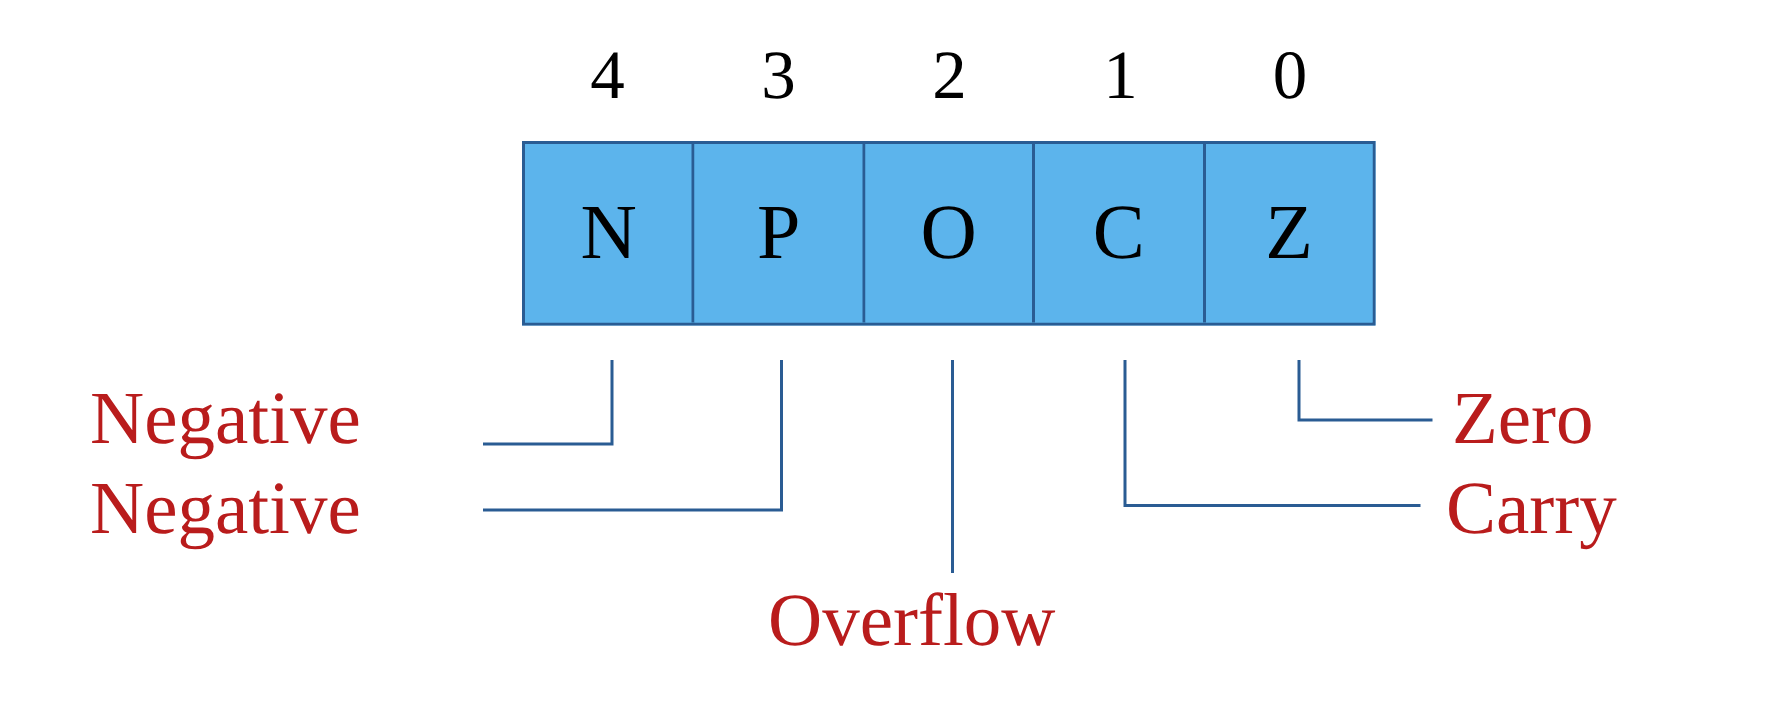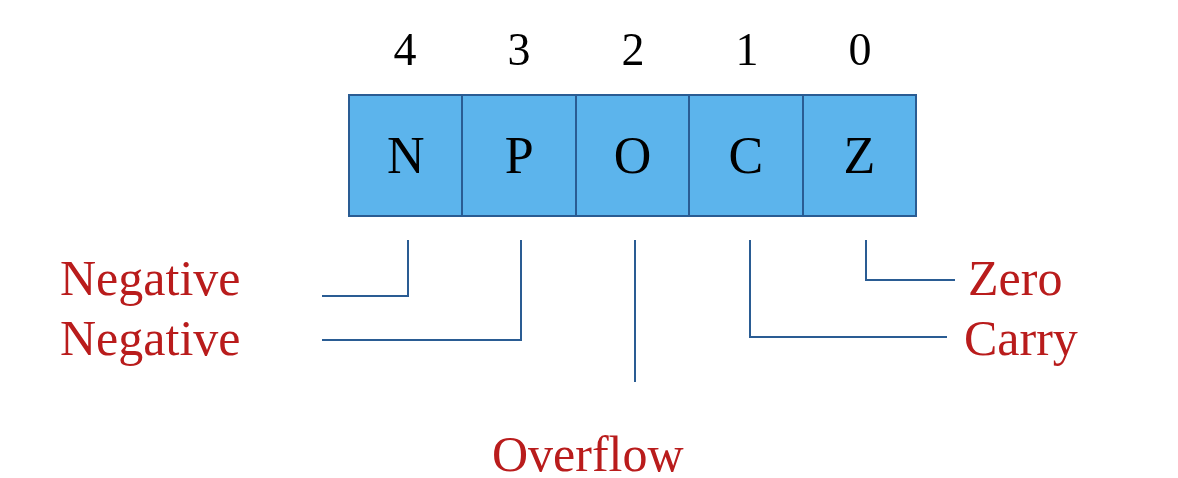--- a/index.html
+++ b/index.html
@@ -72,21 +72,21 @@
     font-size: 50px;
     line-height: 50px;
     color: #b91c1c;
     white-space: nowrap;
     font-family: "Liberation Serif", "DejaVu Serif", serif;
   }
   #label-negative { left: 60px;  top: 253px; }
   #label-positive { left: 60px;  top: 313px; }
   #label-zero     { left: 968px; top: 253px; }
   #label-carry    { left: 964px; top: 313px; }
-  #label-overflow { left: 492px; top: 388px; margin-top: 41px; }
+  #label-overflow { left: 512px; top: 388px; }
 </style>
 </head>
 <body>
 
 <div id="canvas">
 
   <div>
     <div class="bit-index" style="left:348px;">4</div>
     <div class="bit-index" style="left:462px;">3</div>
     <div class="bit-index" style="left:576px;">2</div>

